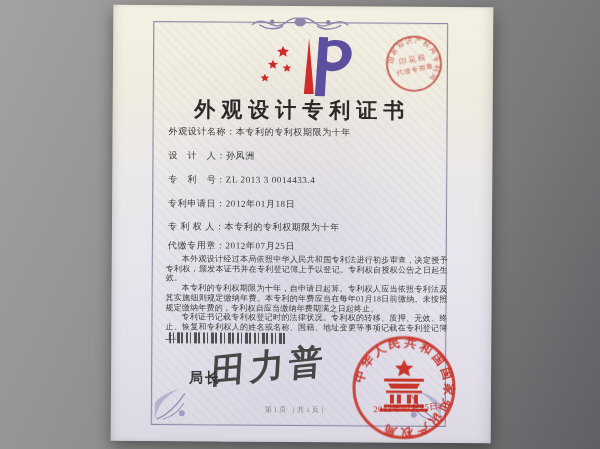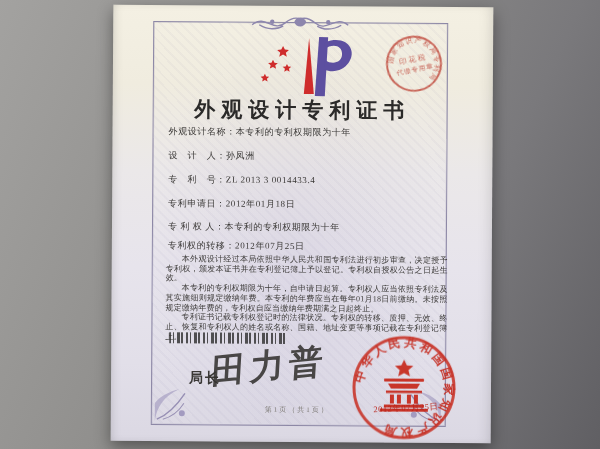--- a/index.html
+++ b/index.html
@@ -141,21 +141,21 @@
     <div class="field f2">
       <span class="flabel">专　利　号：</span><span class="fvalue">ZL 2013 3 0014433.4</span>
     </div>
     <div class="field f3">
       <span class="flabel">专利申请日：</span><span class="fvalue">2012年01月18日</span>
     </div>
     <div class="field f4">
       <span class="flabel">专 利 权 人：</span><span class="fvalue">本专利的专利权期限为十年</span>
     </div>
     <div class="field f5">
-      <span class="flabel">专利权的转移：</span><span class="fvalue">2012年07月25日</span>
+      <span class="flabel">代缴专用章：</span><span class="fvalue">2012年07月25日</span>
     </div>
 
     <div class="paras">
       <p>本外观设计经过本局依照中华人民共和国专利法进行初步审查，决定授予专利权，颁发本证书并在专利登记簿上予以登记。专利权自授权公告之日起生效。</p>
       <p>本专利的专利权期限为十年，自申请日起算。专利权人应当依照专利法及其实施细则规定缴纳年费。本专利的年费应当在每年01月18日前缴纳。未按照规定缴纳年费的，专利权自应当缴纳年费期满之日起终止。</p>
       <p>专利证书记载专利权登记时的法律状况。专利权的转移、质押、无效、终止、恢复和专利权人的姓名或名称、国籍、地址变更等事项记载在专利登记簿上。</p>
     </div>
 
     <div class="barcode"></div>
 

